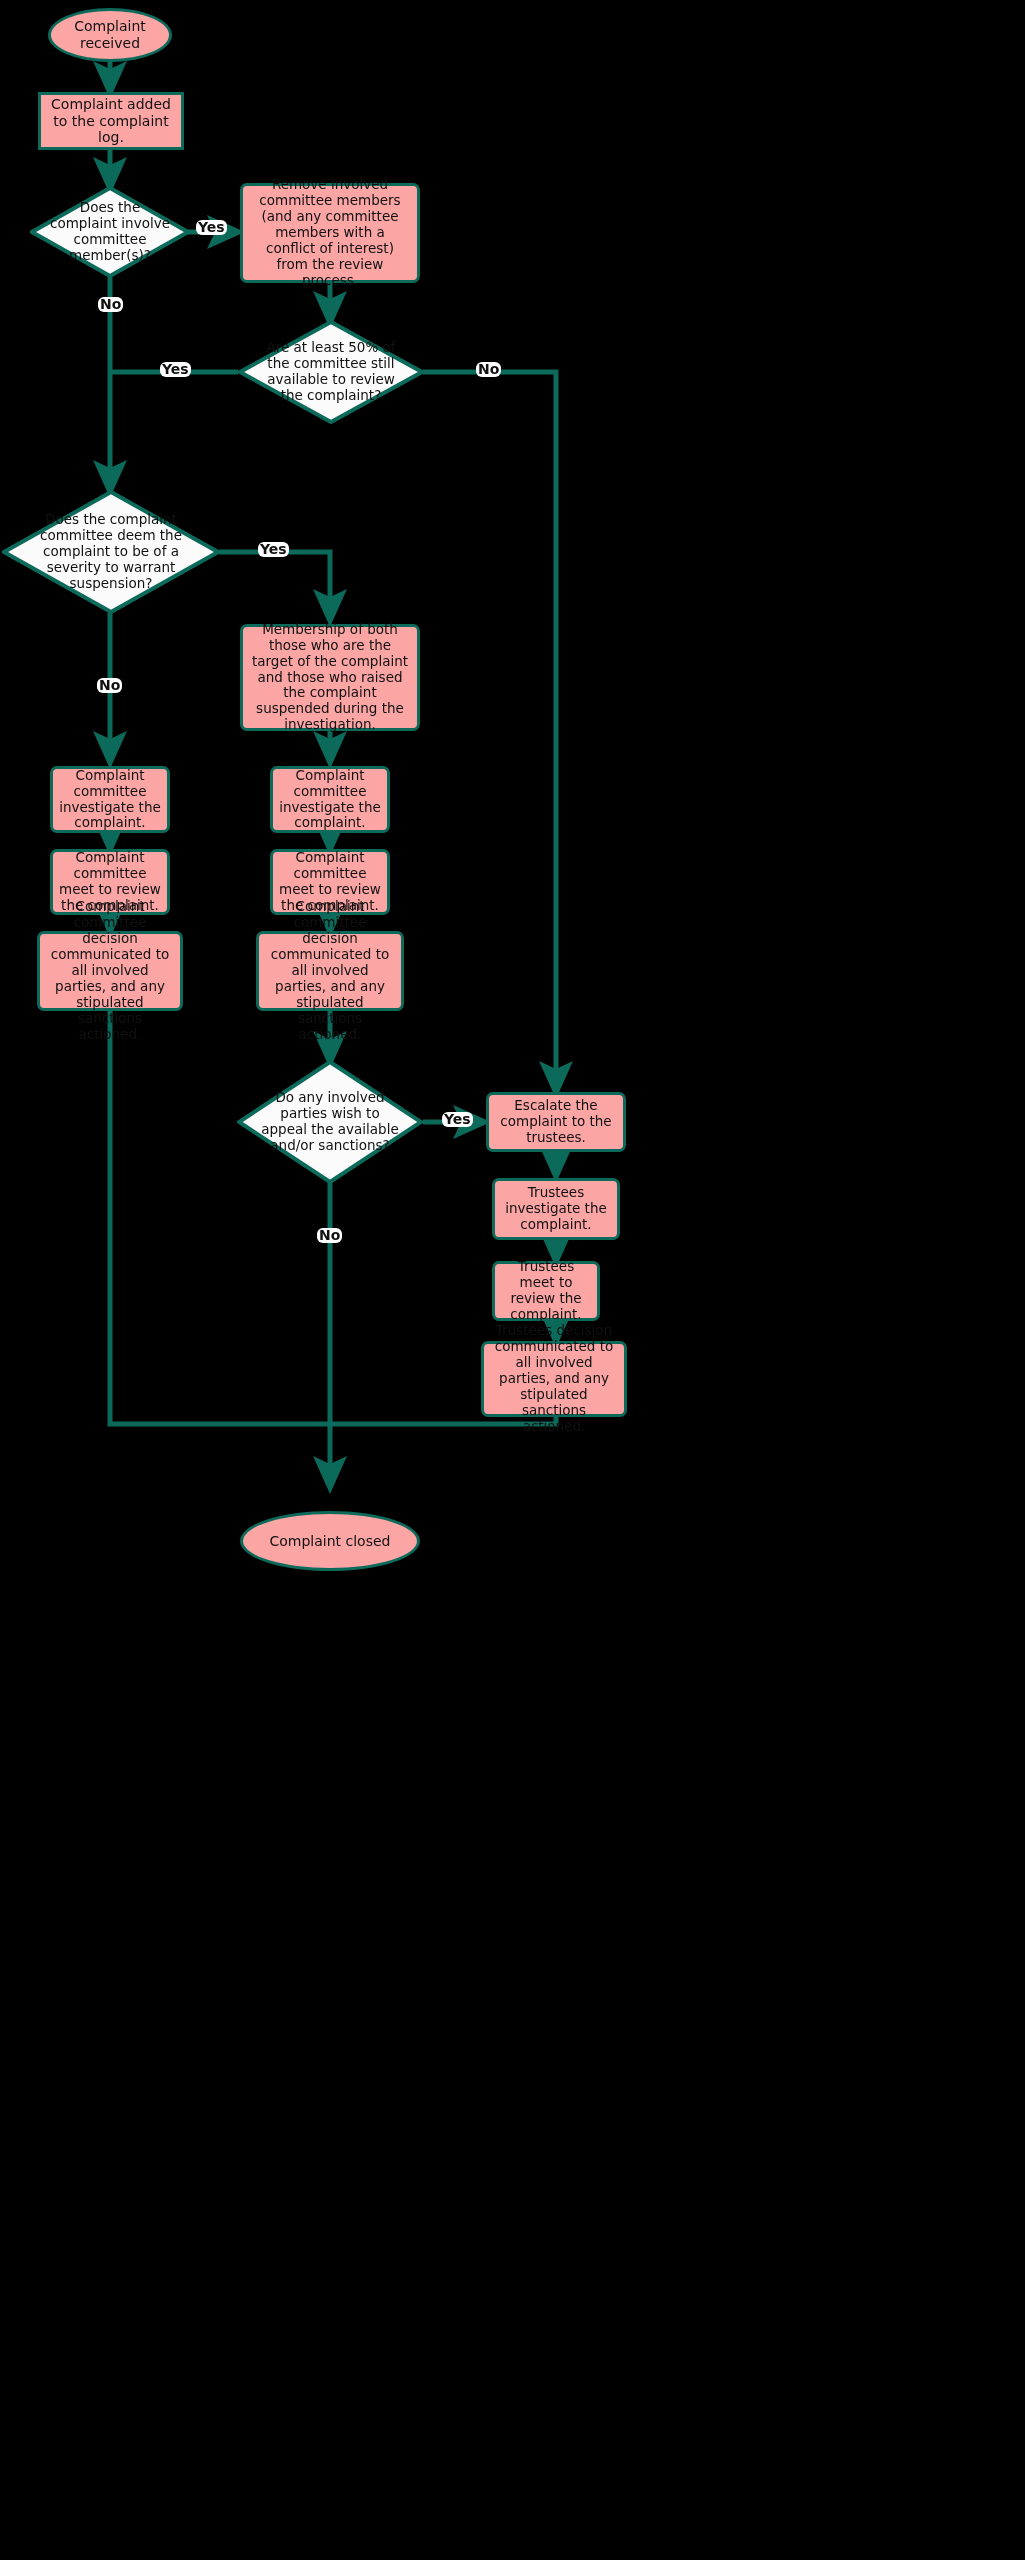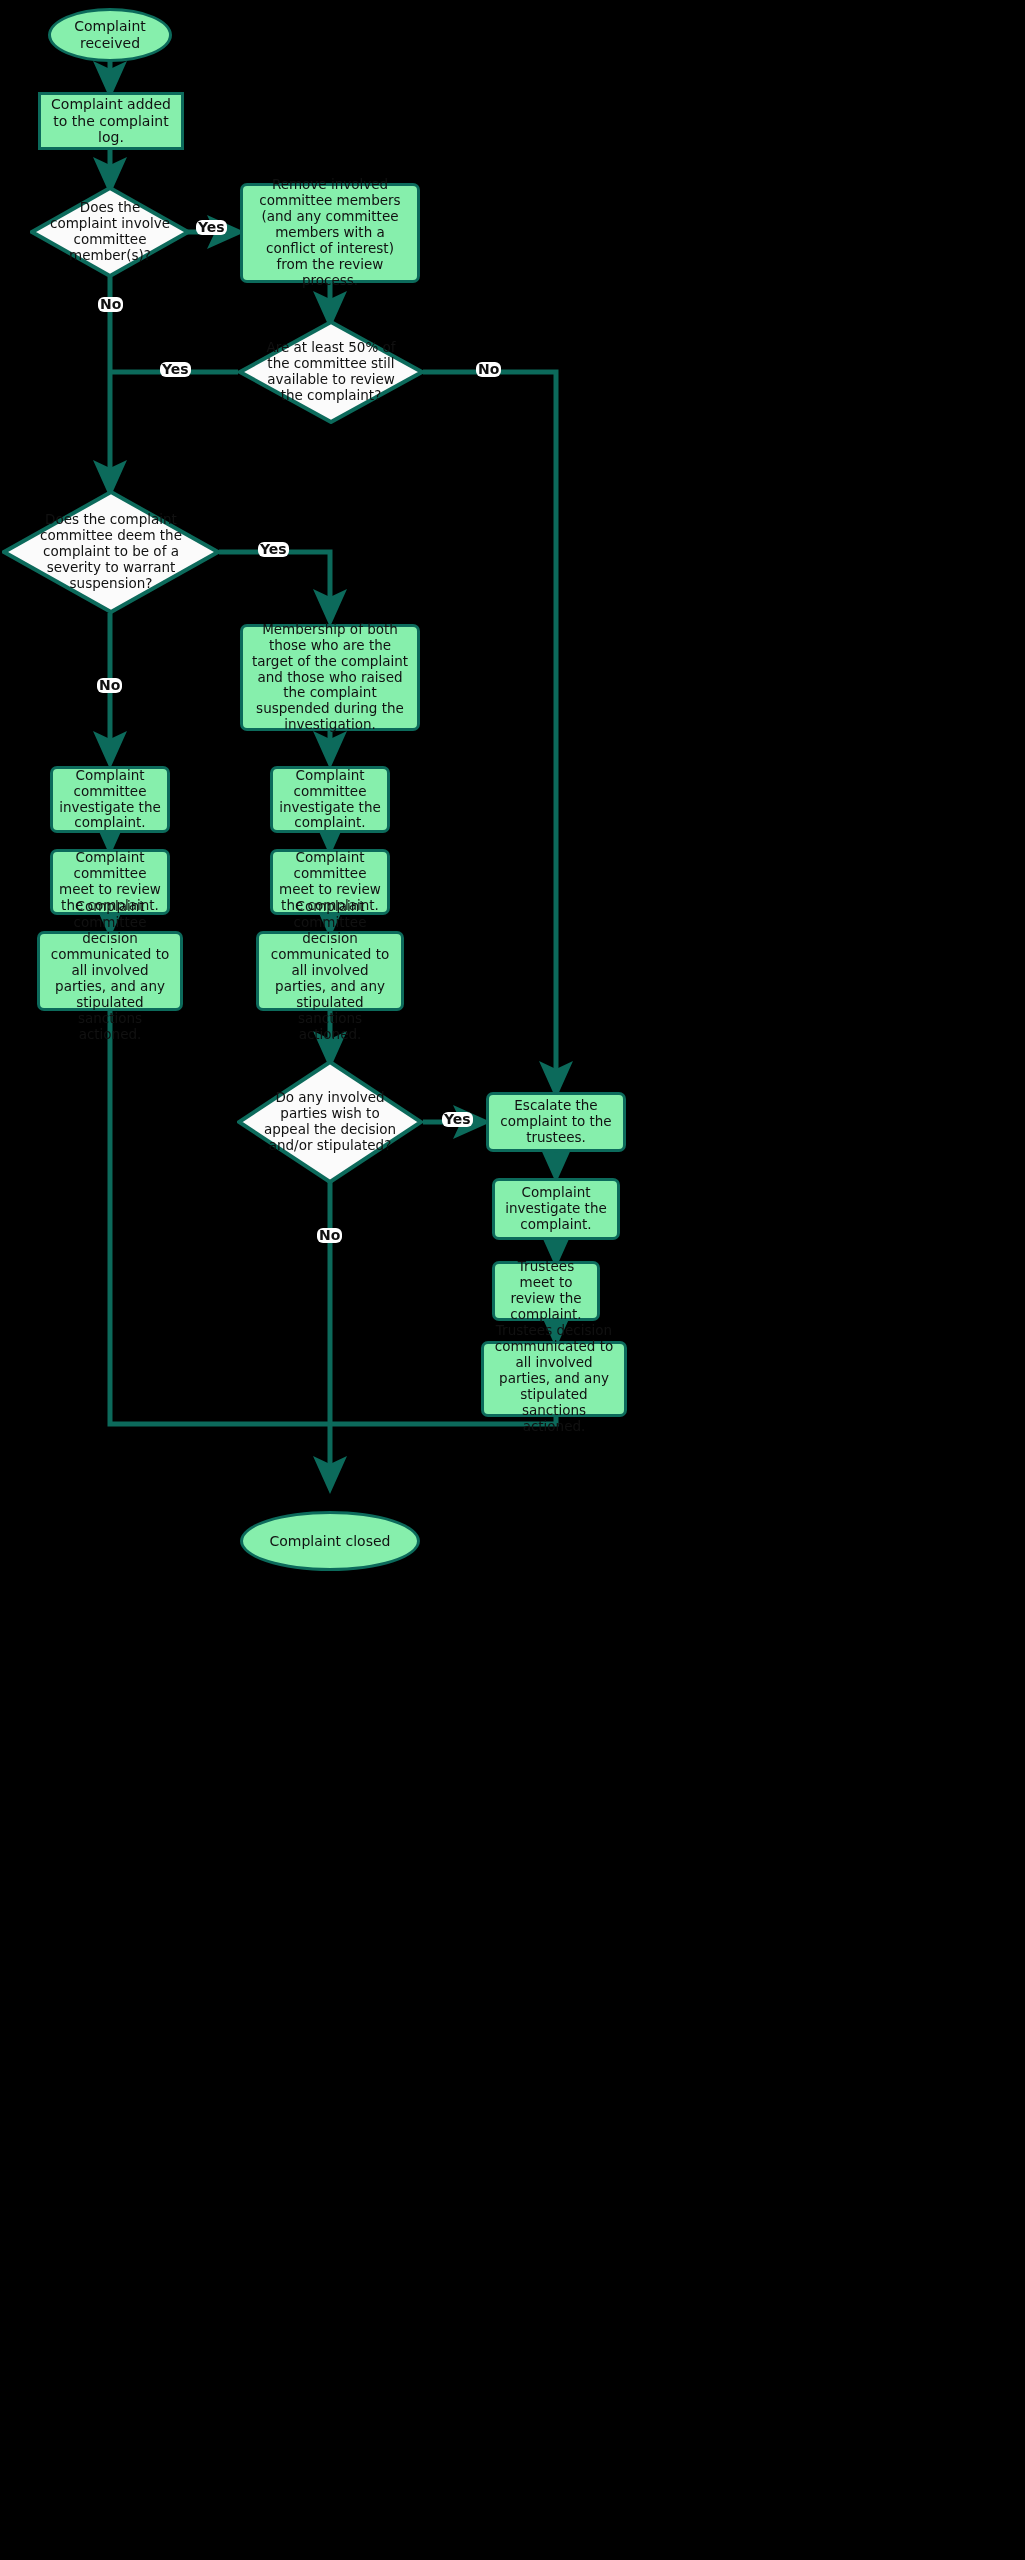--- a/index.html
+++ b/index.html
@@ -1,20 +1,20 @@
 <!DOCTYPE html>
 <html><head>
 <meta charset="utf-8">
 <style>
   html,body{margin:0;padding:0;background:#000;}
   body{font-family:"DejaVu Sans","Liberation Sans",sans-serif;}
   #stage{position:relative;width:1025px;height:2560px;background:#000;overflow:hidden;}
   svg.edges{position:absolute;left:0;top:0;width:1025px;height:2560px;}
   .node{position:absolute;box-sizing:border-box;display:flex;align-items:center;justify-content:center;
-        text-align:center;color:#111111;background:#86efac;line-height:1.18;}
+        text-align:center;color:#111111;background:#fca5a5;line-height:1.18;}
   .proc{border:3px solid #0c6a5b;padding:4px 6px;}
   .term{border:3px solid #0c6a5b;border-radius:50%;}
   .dec{background:transparent;border:none;}
   .dec .decshape{position:absolute;left:0;top:0;width:100%;height:100%;}
   .dec .dectext{position:relative;z-index:2;width:78%;margin:18px auto;}
   .edgelabel{position:absolute;background:#ffffff;color:#111111;padding:0px 2px;border-radius:6px;
              font-size:14px;font-weight:600;line-height:1.1;z-index:5;}
   .t13{font-size:13.5px;border-radius:7px;}
   .t14{font-size:14px;}
 </style>
@@ -127,28 +127,28 @@
     <span>Complaint committee meet to review the complaint.</span>
   </div>
   <div class="node proc t13" style="left:256px;top:931px;width:148px;height:80px;">
     <span>Complaint committee decision communicated to all involved parties, and any stipulated sanctions actioned.</span>
   </div>
 
   <div class="node dec t13" style="left:237px;top:1060px;width:186px;height:124px;">
     <svg class="decshape" viewBox="0 0 186 124" preserveAspectRatio="none">
       <polygon points="93,2 184,62 93,122 2,62" fill="#fbfbfb" stroke="#0c6a5b" stroke-width="4"></polygon>
     </svg>
-    <span class="dectext">Do any involved parties wish to appeal the decision and/or stipulated?</span>
+    <span class="dectext">Do any involved parties wish to appeal the available and/or sanctions?</span>
   </div>
 
   <div class="node proc t13" style="left:486px;top:1092px;width:140px;height:60px;">
     <span>Escalate the complaint to the trustees.</span>
   </div>
   <div class="node proc t13" style="left:492px;top:1178px;width:128px;height:62px;">
-    <span>Complaint investigate the complaint.</span>
+    <span>Trustees investigate the complaint.</span>
   </div>
   <div class="node proc t13" style="left:492px;top:1261px;width:108px;height:60px;">
     <span>Trustees meet to review the complaint.</span>
   </div>
   <div class="node proc t13" style="left:481px;top:1341px;width:146px;height:76px;">
     <span>Trustees decision communicated to all involved parties, and any stipulated sanctions actioned.</span>
   </div>
 
   <div class="node term t14" style="left:240px;top:1511px;width:180px;height:60px;">
     <span>Complaint closed</span>

